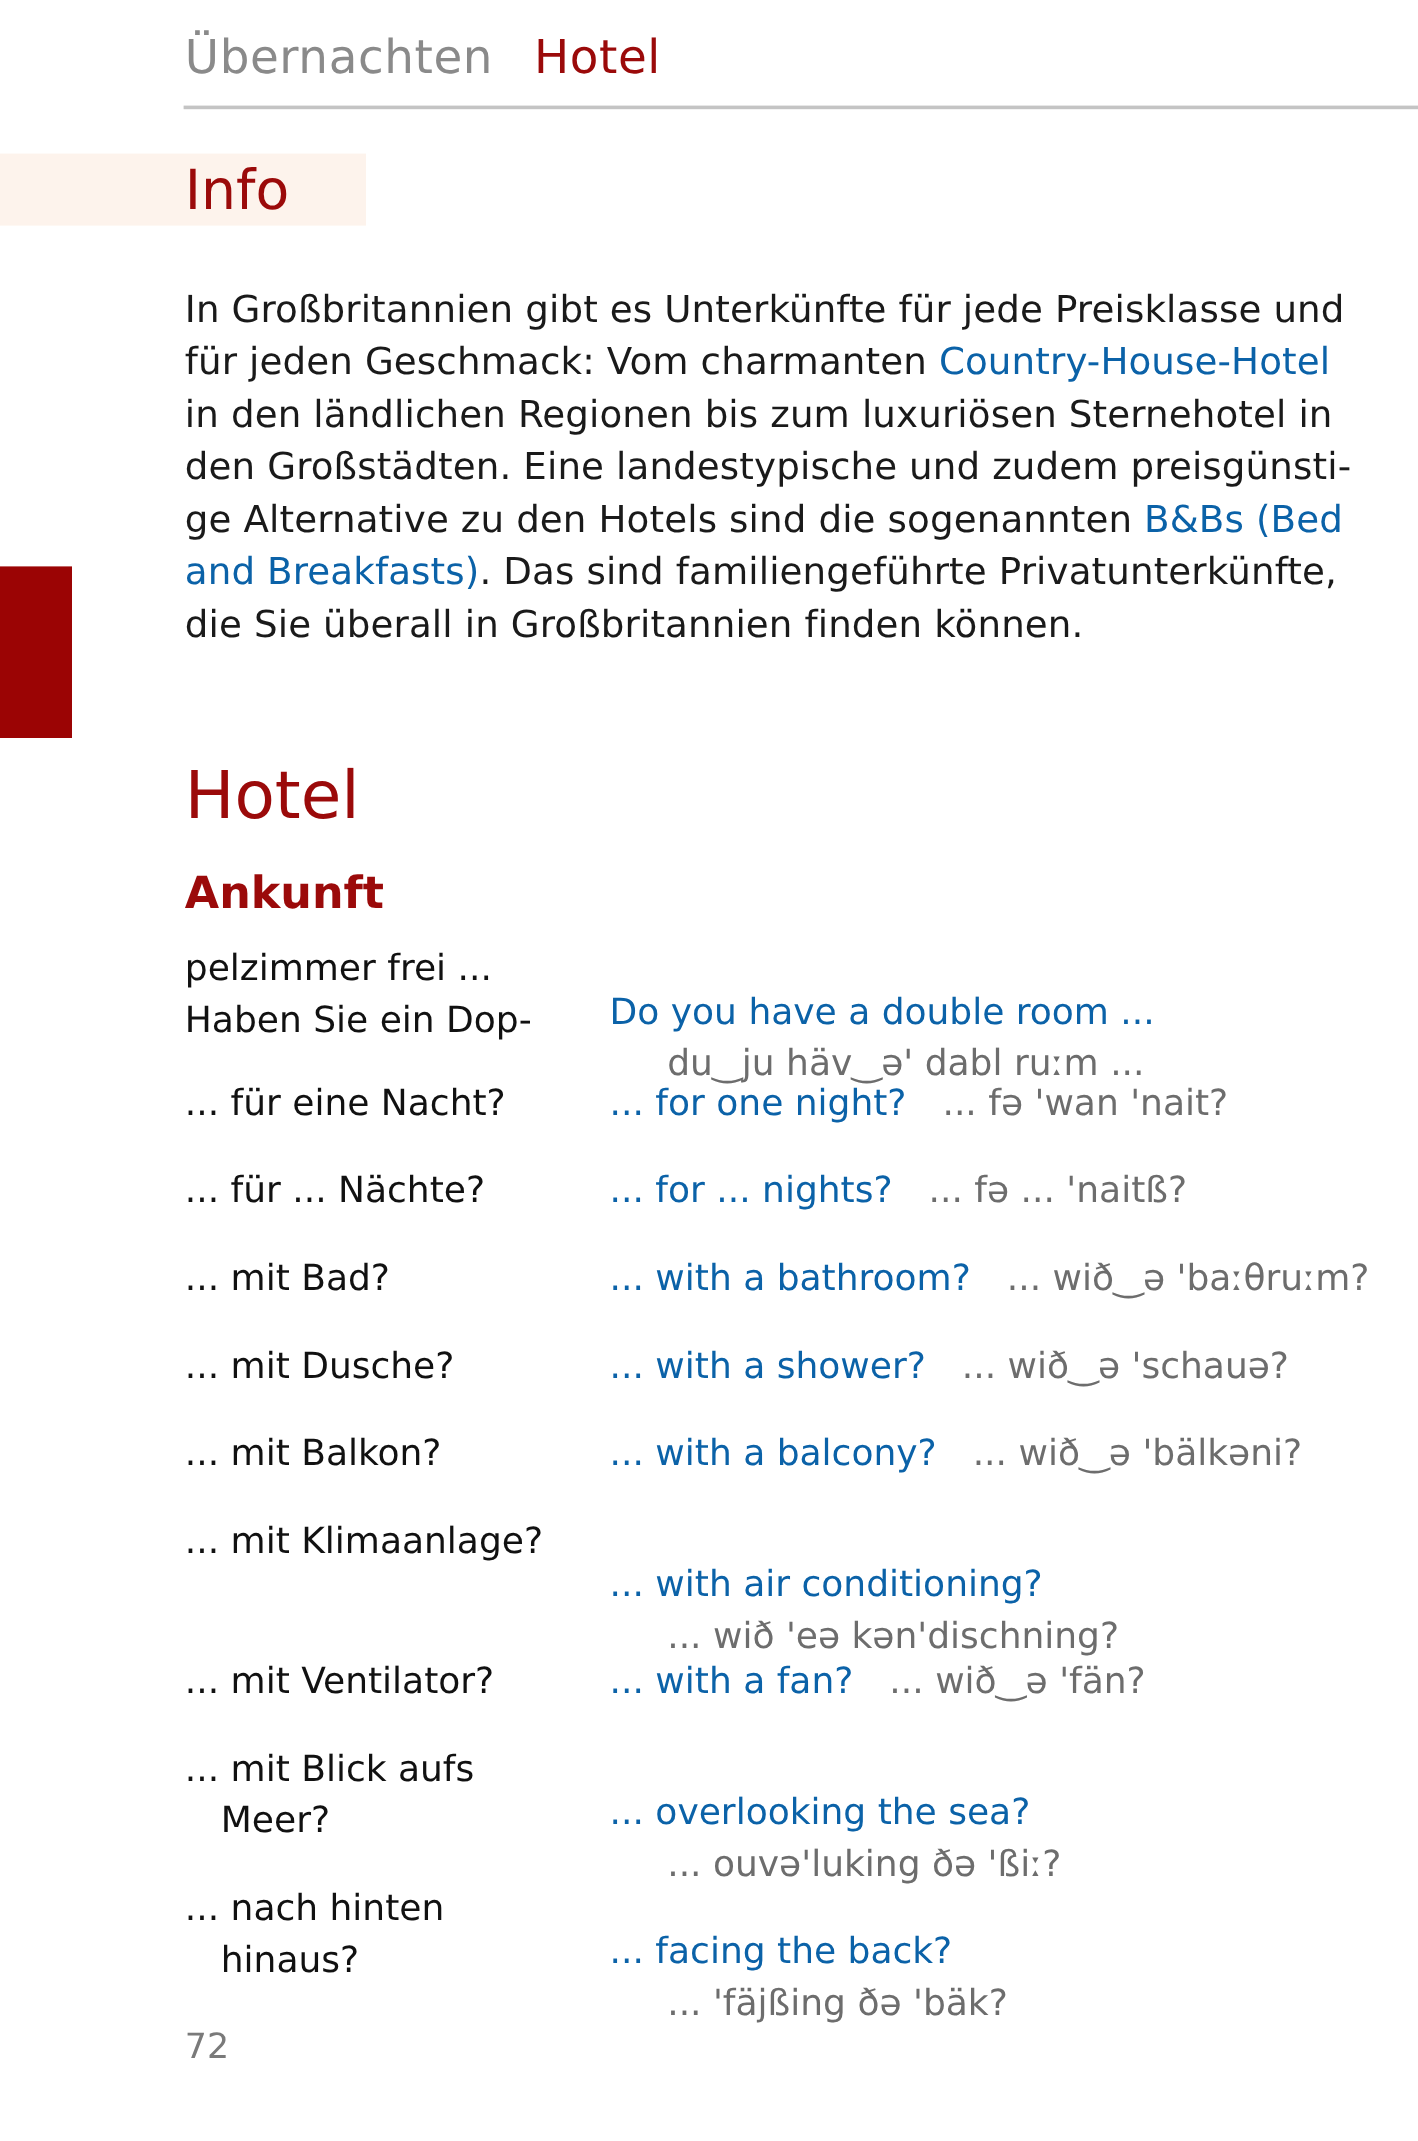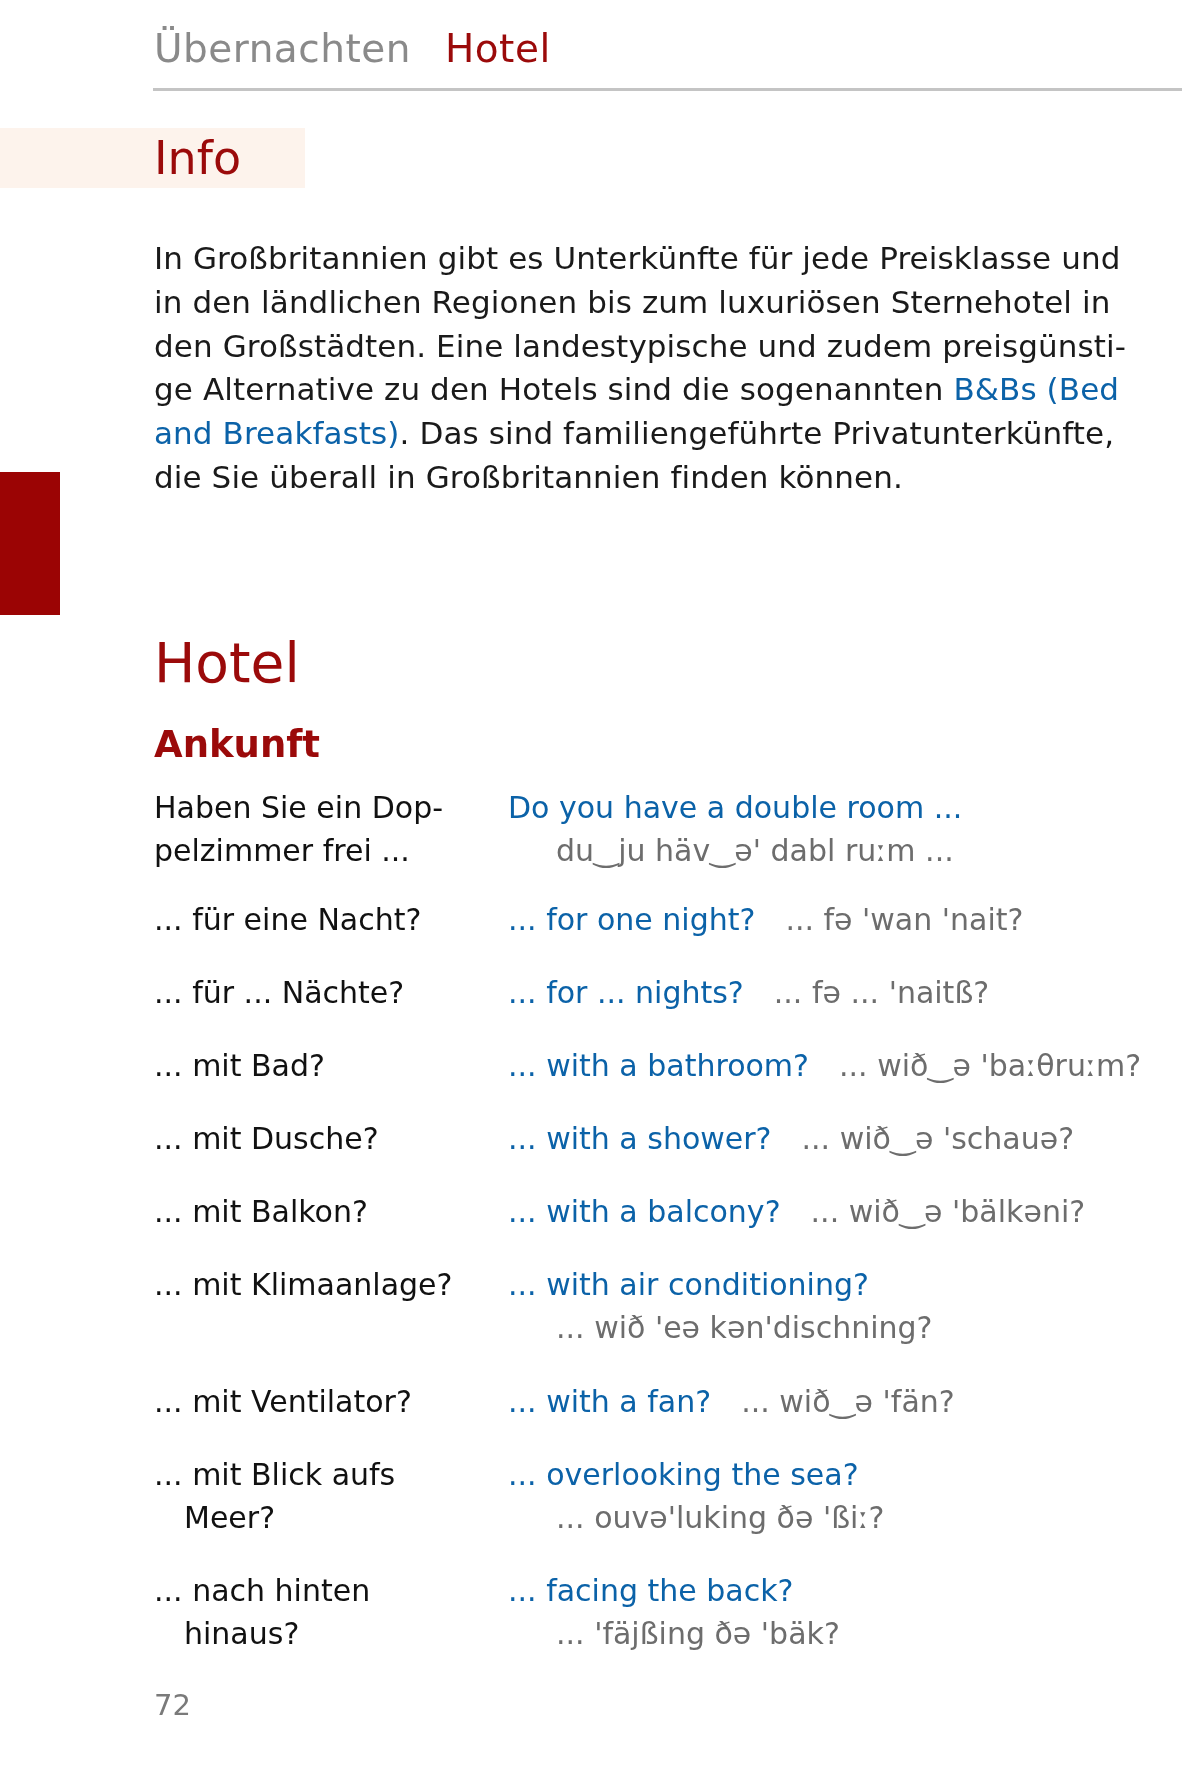--- a/index.html
+++ b/index.html
@@ -15,54 +15,55 @@
   .info-text { left: 154px; top: 213px; width: 1000px; font-size: 31px; line-height: 43.8px; color: #1a1a1a; letter-spacing: 0.1px; margin-top: 24px; }
   .info-text .line { display: block; white-space: nowrap; }
   .hl { color: #0b62a8; }
   .side-tab { left: 0; top: 472px; width: 60px; height: 143px; background: #9b0404; }
   .h1 { left: 154px; top: 628px; font-size: 55px; color: #9b0a0a; line-height: 70px; }
   .h2 { left: 154px; top: 725px; font-size: 37px; font-weight: bold; color: #9b0a0a; line-height: 40px; }
   .row { position: absolute; left: 154px; width: 1028px; font-size: 30px; line-height: 43px; }
   .de { position: absolute; left: 0; top: 0; width: 340px; color: #111111; }
   .de .cont { display: block; padding-left: 30px; }
   .en-wrap { position: absolute; left: 354px; top: 0; white-space: nowrap; }
-  .en { color: #0b62a8; }
+  .en { color: #0b62a8; margin-top: 36px; }
   .ph { color: #6d6d6d; }
   .ph.inline { margin-left: 30px; }
   .ph.block { display: block; margin-left: 48px; }
   .page-num { left: 154px; top: 1688px; font-size: 29px; color: #7a7a7a; }
 </style>
 </head>
 <body>
 
 <div class="abs running-head">
   <span class="section">Übernachten</span><span class="chapter">Hotel</span>
 </div>
 <div class="abs head-rule"></div>
 
 <div class="abs info-band"></div>
 <div class="abs info-title">Info</div>
 <div class="abs info-text">
   <span class="line"><span>In Großbritannien gibt es Unterkünfte für jede Preisklasse und</span></span>
+  <span class="line"><span>für jeden Geschmack: Vom charmanten </span><span class="hl">Country-House-Hotel</span></span>
   <span class="line"><span>in den ländlichen Regionen bis zum luxuriösen Sternehotel in</span></span>
   <span class="line"><span>den Großstädten. Eine landestypische und zudem preisgünsti-</span></span>
   <span class="line"><span>ge Alternative zu den Hotels sind die sogenannten </span><span class="hl">B&amp;Bs (Bed</span></span>
   <span class="line"><span class="hl">and Breakfasts)</span><span>. Das sind familiengeführte Privatunterkünfte,</span></span>
   <span class="line"><span>die Sie überall in Großbritannien finden können.</span></span>
 </div>
 
 <div class="abs side-tab"></div>
 
 <div class="abs h1">Hotel</div>
 <div class="abs h2">Ankunft</div>
 
 <div class="row" style="top:786px;">
   <div class="de">
+    <span style="display:block">pelzimmer frei ...</span>
     <span style="display:block">Haben Sie ein Dop-</span>
-    <span style="display:block">pelzimmer frei ...</span>
   </div>
   <div class="en-wrap">
     <span class="en" style="display:block">Do you have a double room ...</span>
     <span class="ph block">du‿ju häv‿ə' dabl ruːm ...</span>
   </div>
 </div>
 
 <div class="row" style="top:898px;">
   <div class="de">... für eine Nacht?</div>
   <div class="en-wrap">

